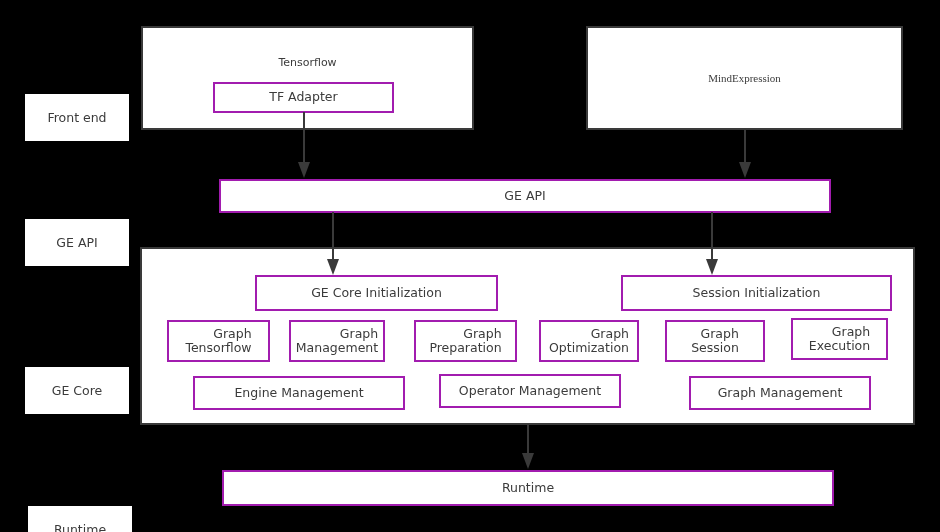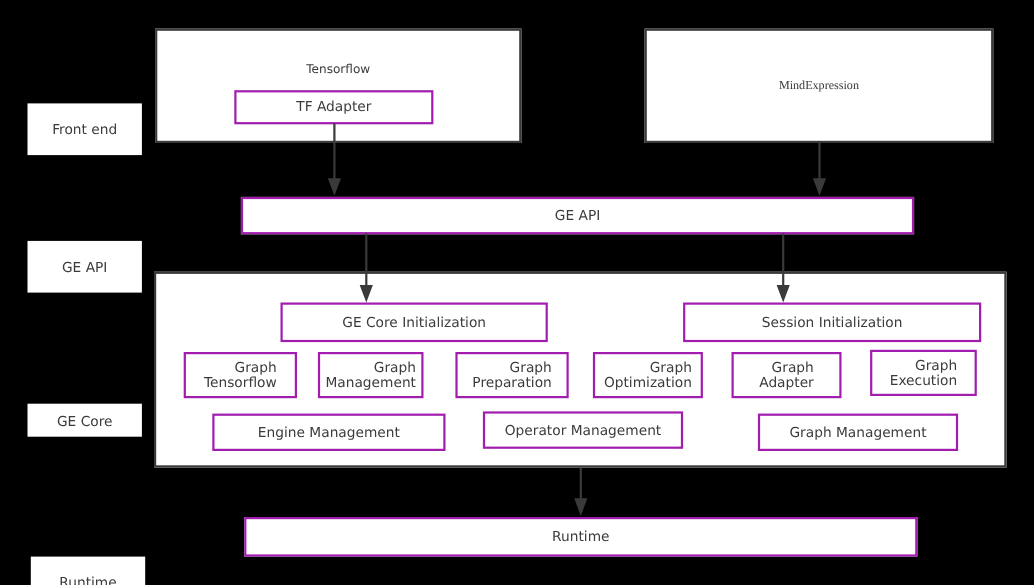--- a/index.html
+++ b/index.html
@@ -70,21 +70,21 @@
 <div id="canvas">
 
   <div class="label-box plain" style="left:25px; top:50px; width:104px; height:47px;">
     <span>Front end</span>
   </div>
 
   <div class="label-box plain" style="left:25px; top:175px; width:104px; height:47px;">
     <span>GE API</span>
   </div>
 
-  <div class="label-box plain" style="left:25px; top:323px; width:104px; height:30px;">
+  <div class="label-box plain" style="left:25px; top:323px; width:104px; height:47px;">
     <span>GE Core</span>
   </div>
 
   <div class="label-box plain" style="left:28px; top:462px; width:104px; height:47px;">
     <span>Runtime</span>
   </div>
 
   <div class="container" style="left:141px; top:26px; width:333px; height:104px;"></div>
   <div class="title-text" style="left:141px; top:56px; width:333px;">Tensorflow</div>
   <div class="box bordered" style="left:213px; top:82px; width:181px; height:31px;">
@@ -118,21 +118,21 @@
 
   <div class="box bordered" style="left:414px; top:320px; width:103px; height:42px;">
     <span><span>Graph</span><br><span>Preparation</span></span>
   </div>
 
   <div class="box bordered" style="left:539px; top:320px; width:100px; height:42px;">
     <span><span>Graph</span><br><span>Optimization</span></span>
   </div>
 
   <div class="box bordered" style="left:665px; top:320px; width:100px; height:42px;">
-    <span><span>Graph</span><br><span>Adapter</span></span>
+    <span><span>Graph</span><br><span>Session</span></span>
   </div>
 
   <div class="box bordered" style="left:791px; top:318px; width:97px; height:42px;">
     <span><span>Graph</span><br><span>Execution</span></span>
   </div>
 
   <div class="box bordered" style="left:193px; top:376px; width:212px; height:34px;">
     <span>Engine Management</span>
   </div>
 

